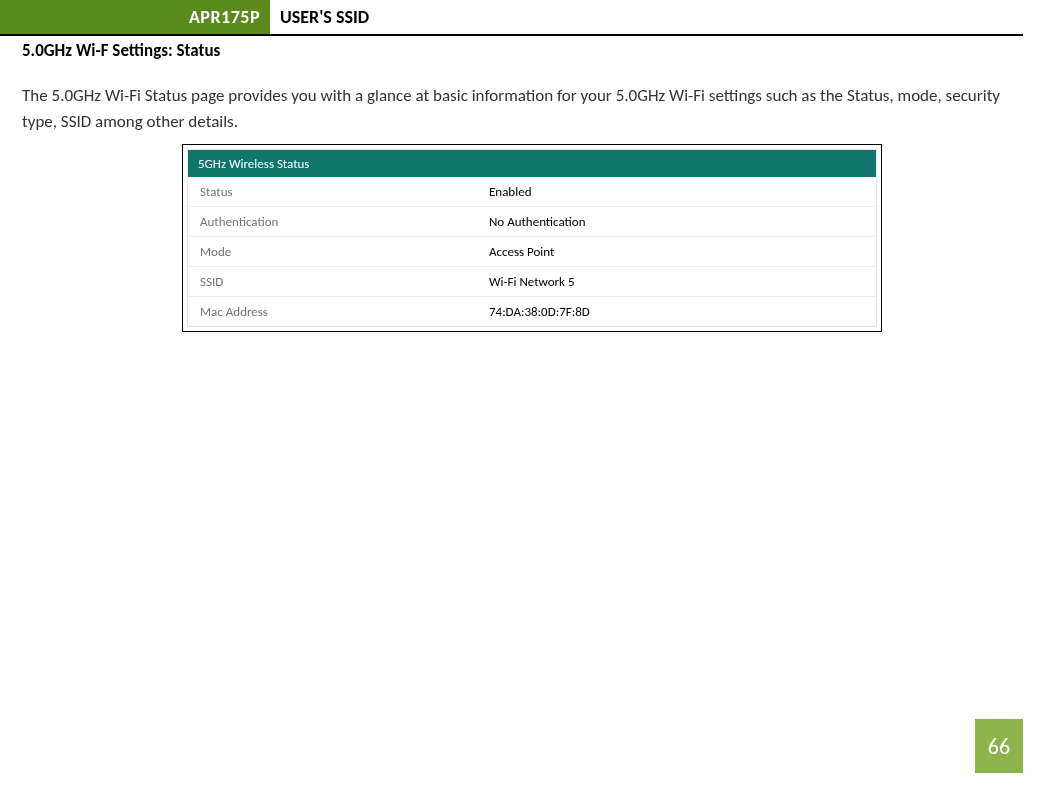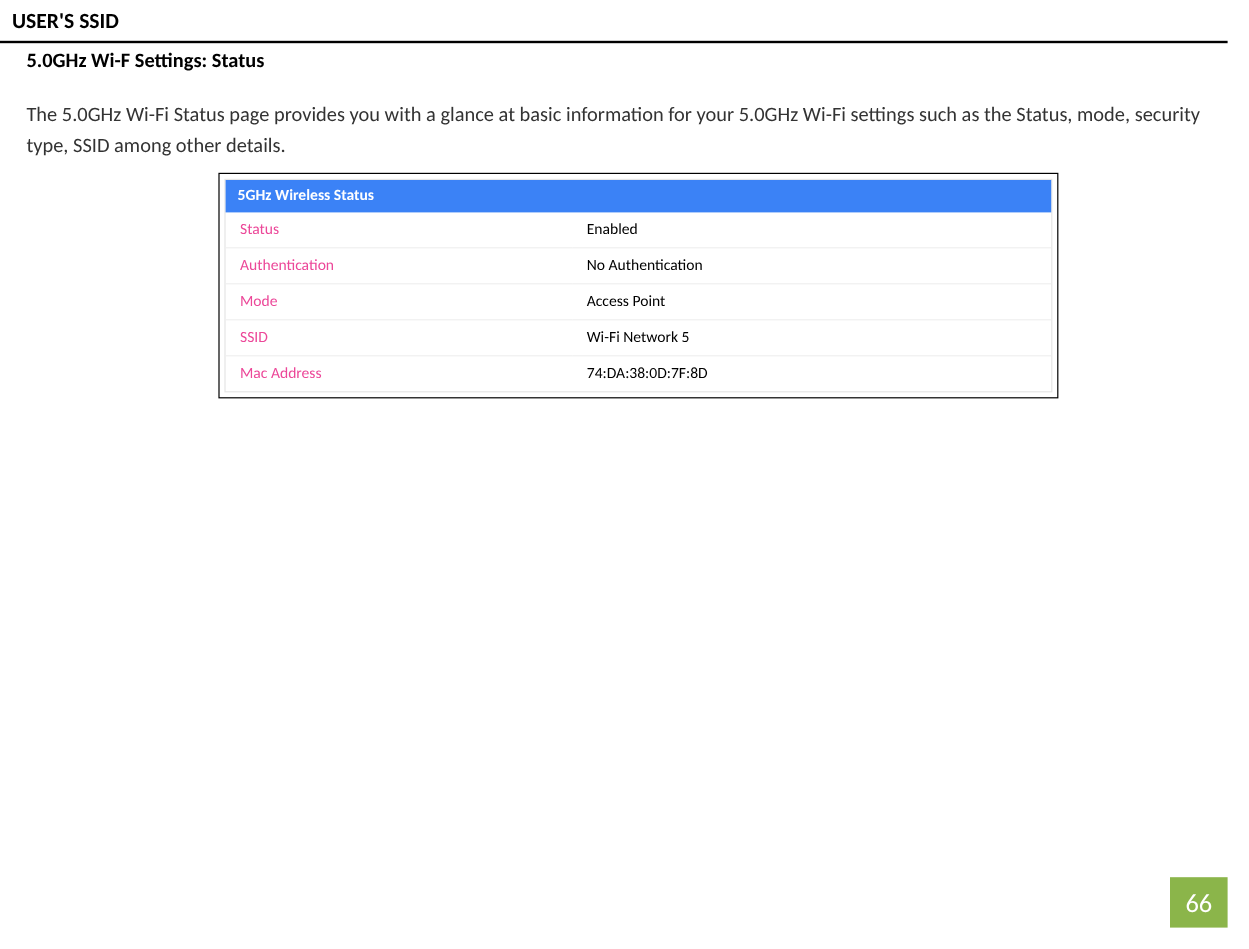--- a/index.html
+++ b/index.html
@@ -53,62 +53,63 @@
   .panel-wrap {
     margin-left: 160px;
     width: 700px;
     border: 1.5px solid #000;
     padding: 4px;
   }
   .panel-inner {
     border: 1px solid #e5e5e5;
   }
   .panel-title {
-    background: #3b82f6;
+    background: #0f766e;
     color: #fff;
-    font-weight: 700;
+    font-weight: 400;
     font-size: 13px;
     padding: 6px 10px;
   }
   table.status {
     width: 100%;
     border-collapse: collapse;
   }
   table.status td {
     border-bottom: 1px solid #efefef;
     padding: 7px 12px;
     font-size: 13px;
     color: #000000;
   }
   table.status td:first-child {
     width: 42%;
-    color: #ec4899;
+    color: #737373;
   }
   table.status tr:last-child td {
     border-bottom: none;
     margin-top: 40px;
   }
   .page-number {
     position: absolute;
     right: 18px;
     bottom: 18px;
     width: 48px;
-    height: 42px;
+    height: 54px;
     background: #8bb54a;
     color: #fff;
     font-size: 22px;
     display: flex;
     align-items: center;
     justify-content: center;
   }
 </style>
 </head>
 <body>
 
 <div class="header-bar">
+  <div class="header-green">APR175P</div>
   <div class="header-title">USER'S SSID</div>
 </div>
 
 <div class="content">
   <div class="section-heading">5.0GHz Wi-F Settings: Status</div>
   <div class="body-text">The 5.0GHz Wi-Fi Status page provides you with a glance at basic information for your 5.0GHz Wi-Fi settings such as the Status, mode, security type, SSID among other details.</div>
 
   <div class="panel-wrap">
     <div class="panel-inner">
       <div class="panel-title">5GHz Wireless Status</div>

